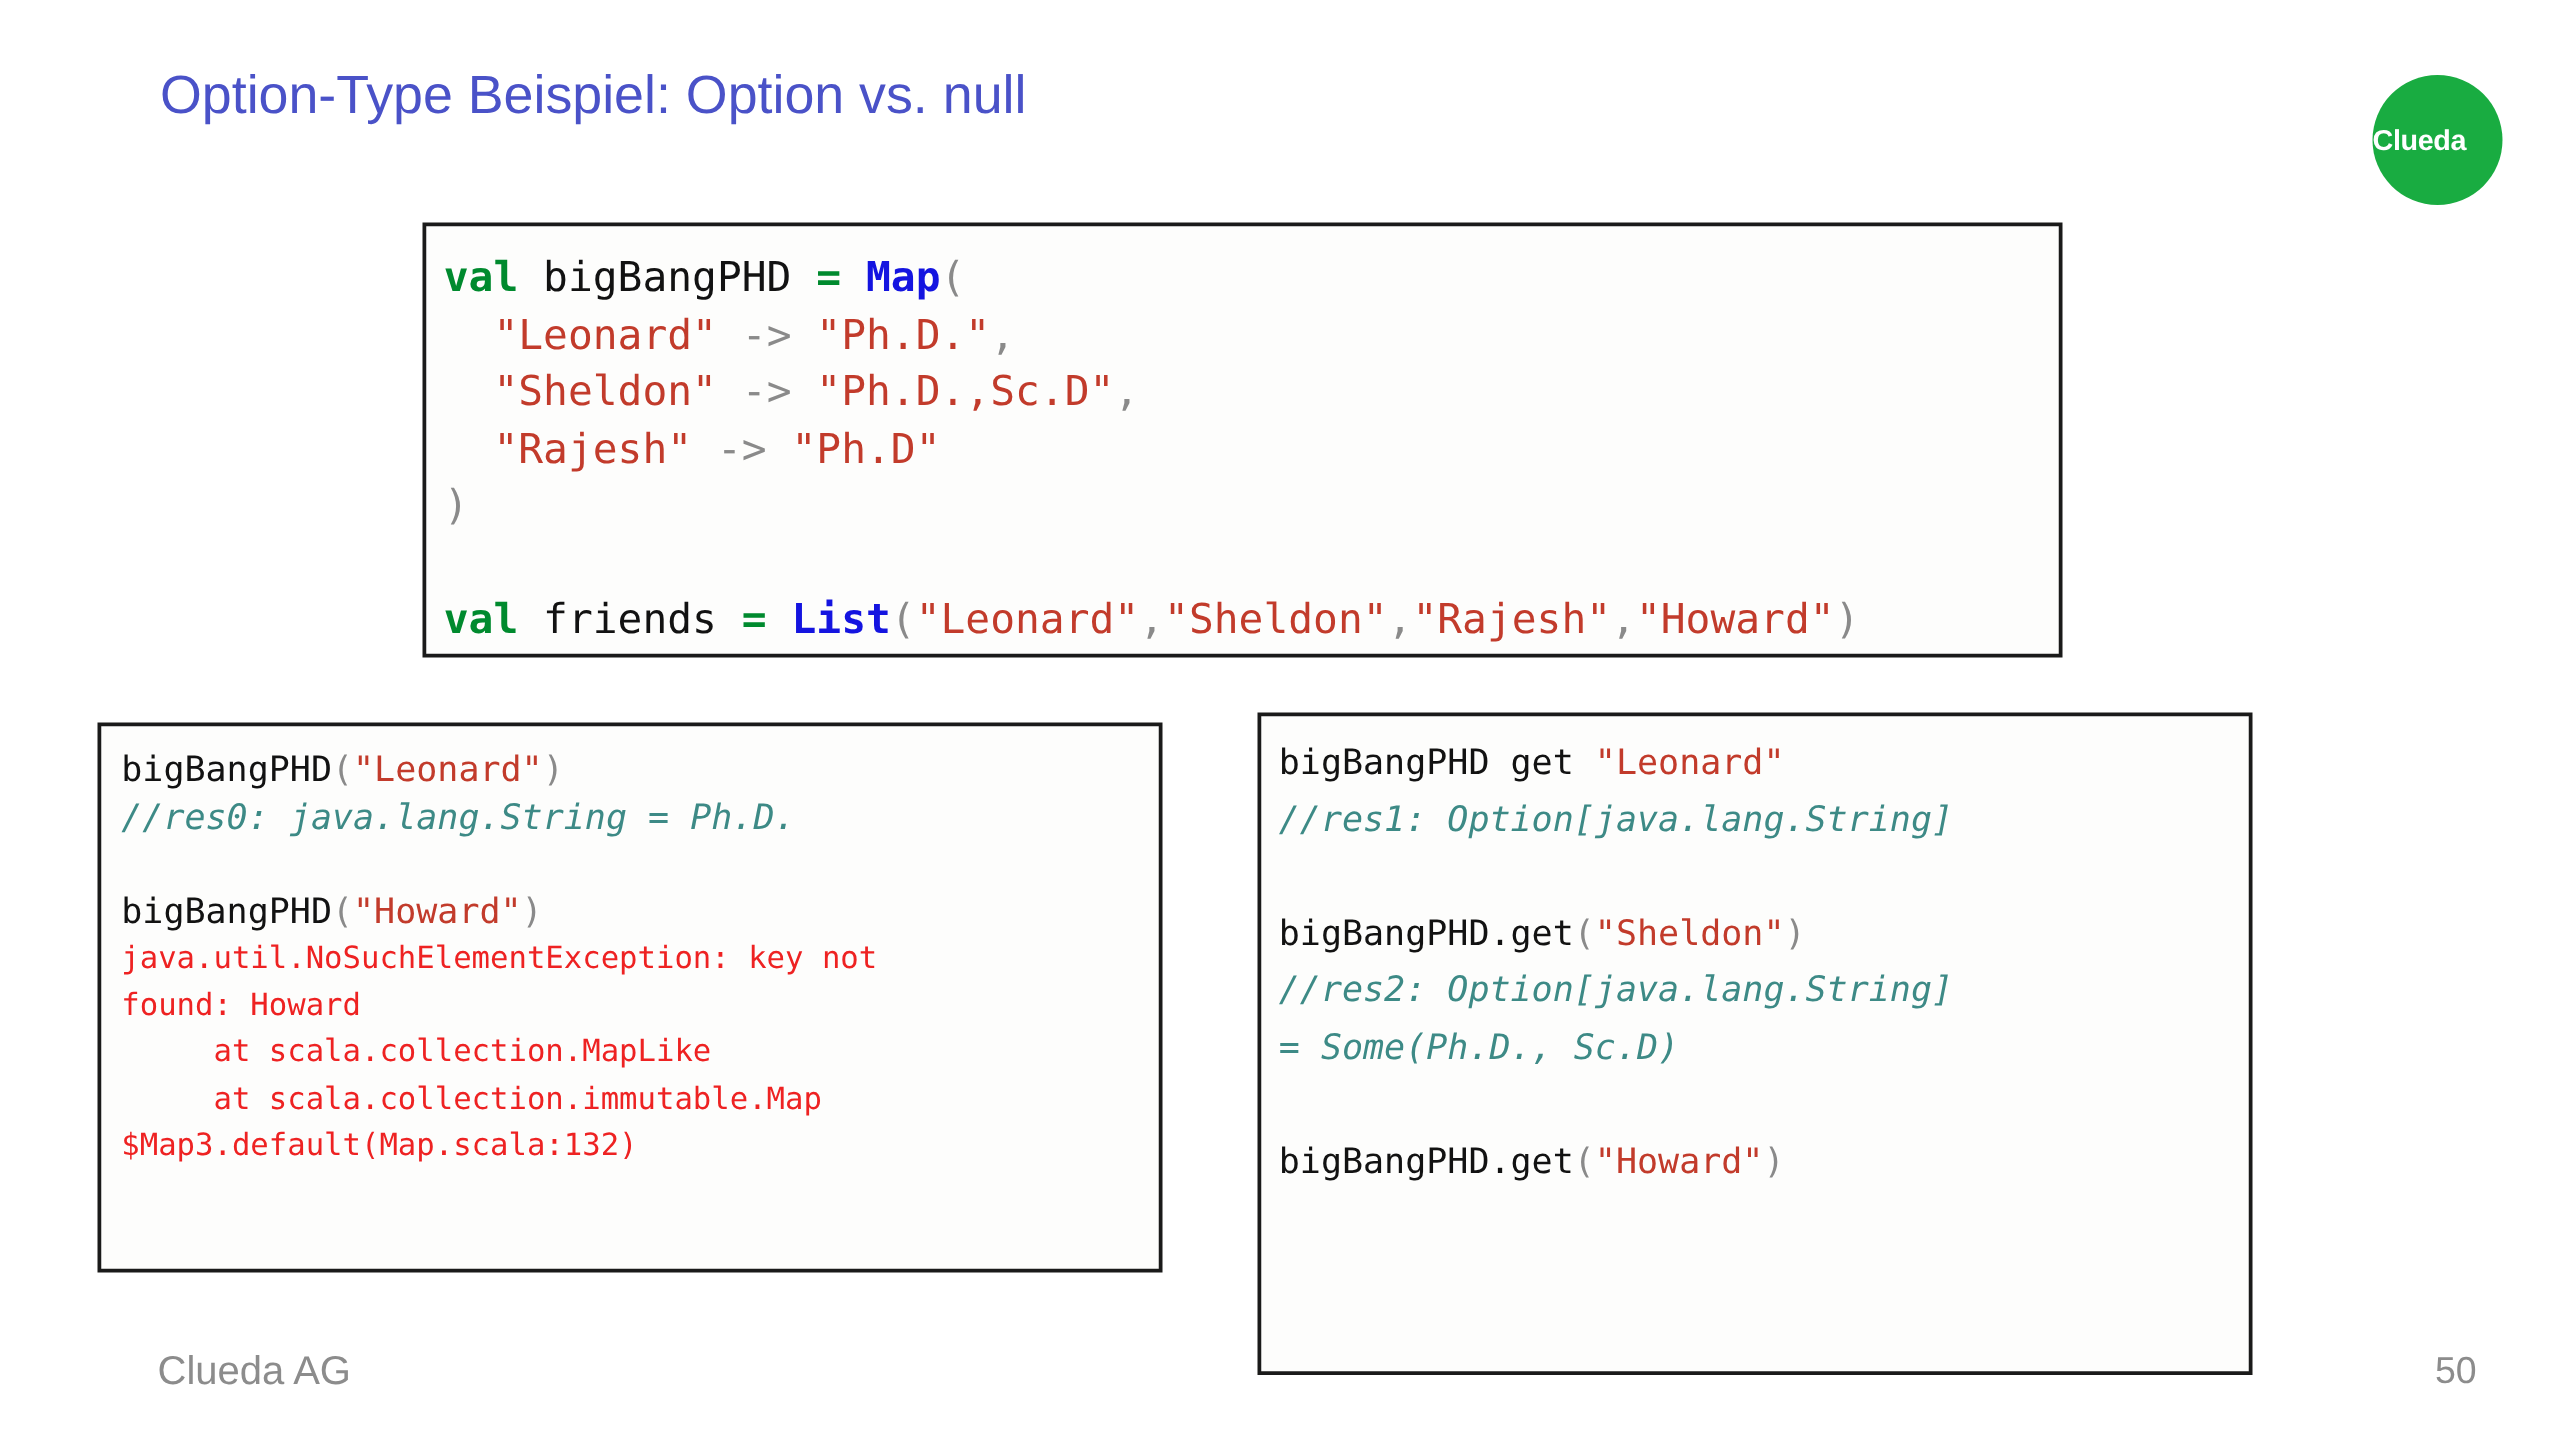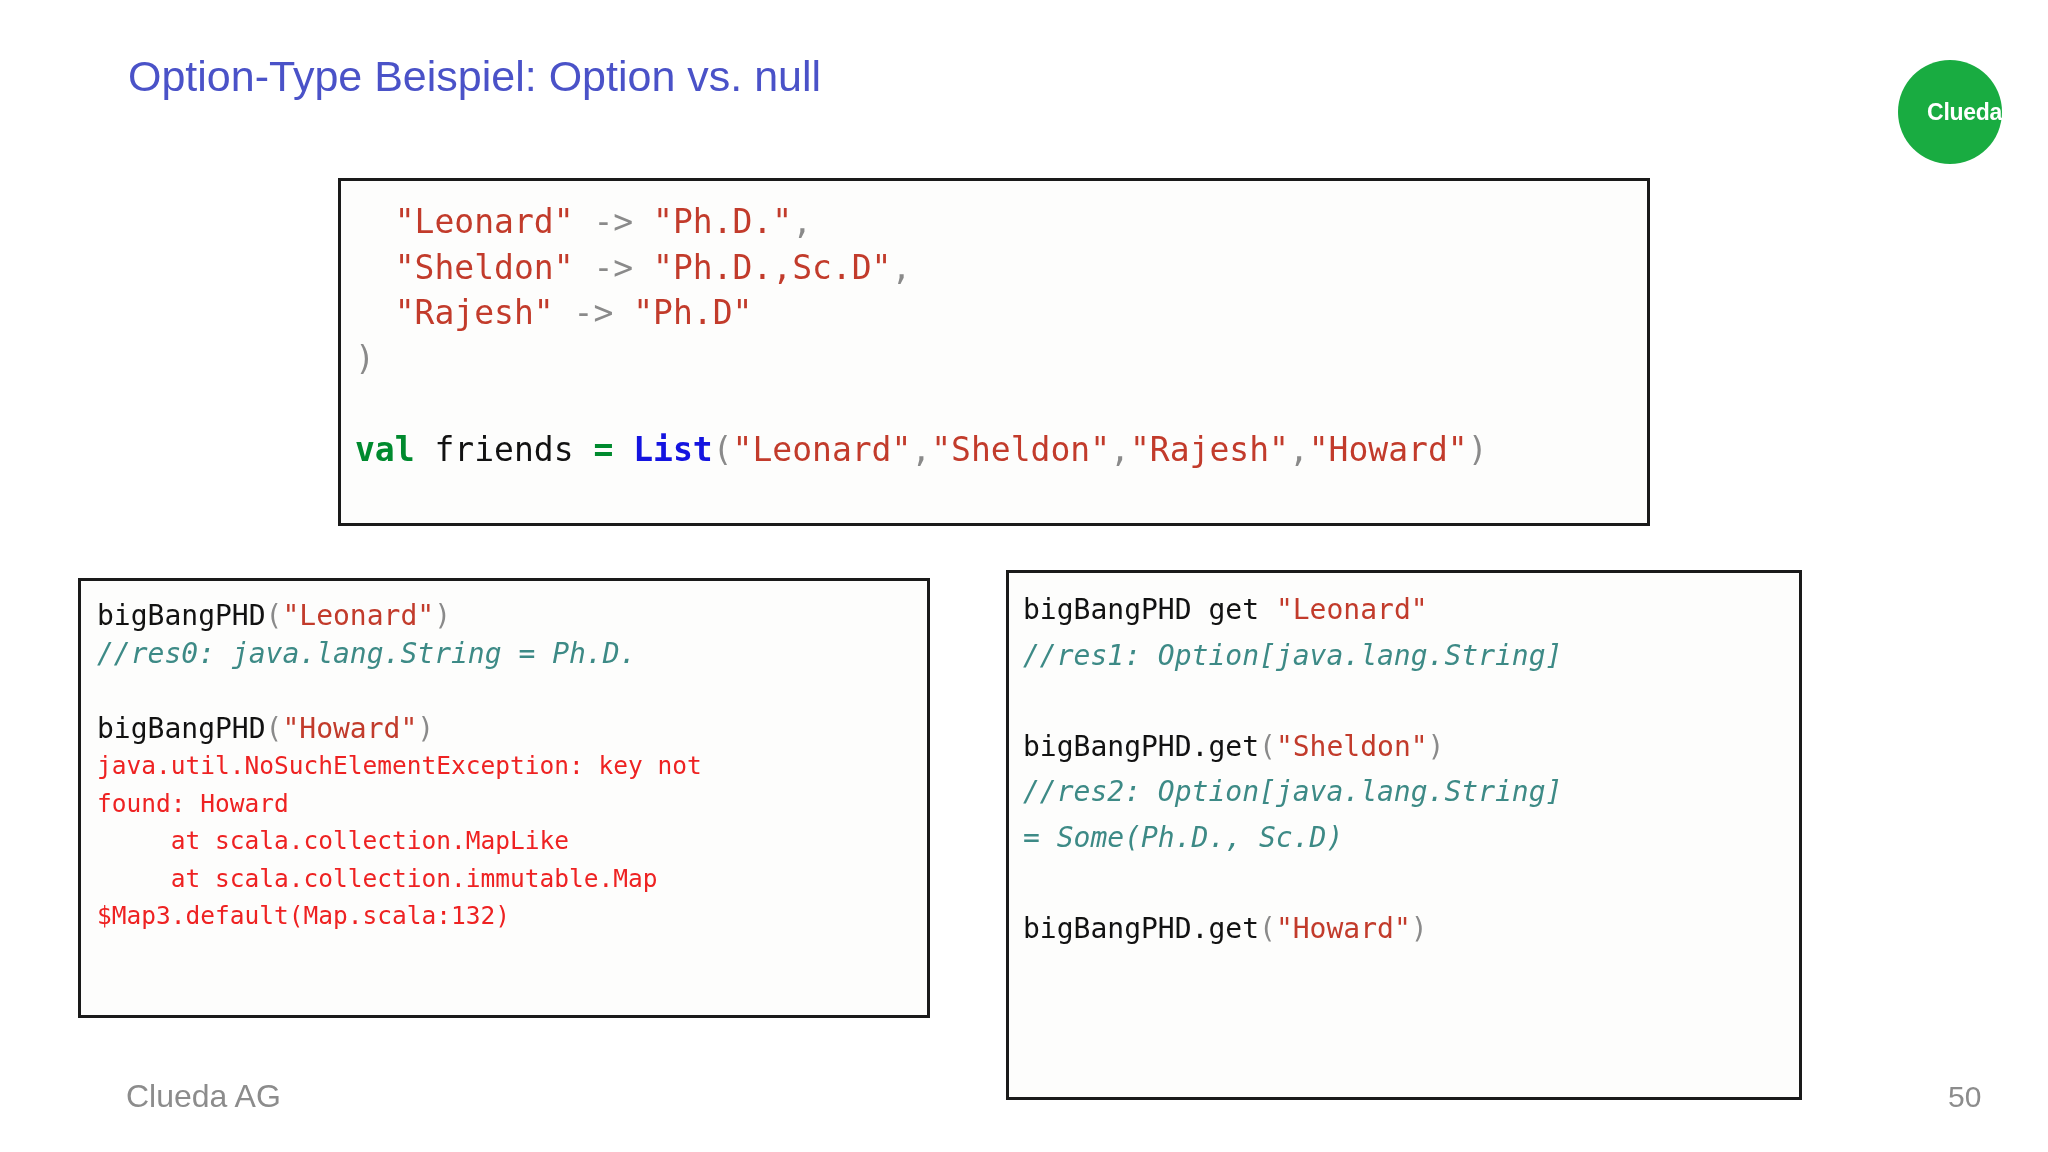--- a/index.html
+++ b/index.html
@@ -33,21 +33,21 @@
   .logo {
     position: absolute;
     left: 1898px;
     top: 60px;
     width: 104px;
     height: 104px;
     border-radius: 50%;
     background: #19ac41;
     display: flex;
     align-items: center;
-    justify-content: flex-end;
+    justify-content: flex-start;
   }
   .logo-text {
     color: #ffffff;
     font-family: "Liberation Sans", sans-serif;
     font-size: 23px;
     font-weight: bold;
     letter-spacing: -0.3px;
   }
 
   
@@ -143,20 +143,21 @@
 </head>
 <body>
 
 <div class="slide-title">Option-Type Beispiel: Option vs. null</div>
 
 <div class="logo">
   <span class="logo-text">Clueda</span>
 </div>
 
 <div class="code-box" id="box-main">
+    <div class="code-line"><span class="tok-kw">val</span><span class="tok-plain"> </span><span class="tok-plain">bigBangPHD</span><span class="tok-plain"> </span><span class="tok-eq">=</span><span class="tok-plain"> </span><span class="tok-type">Map</span><span class="tok-punct">(</span></div>
     <div class="code-line"><span class="tok-plain">  </span><span class="tok-str">"Leonard"</span><span class="tok-plain"> </span><span class="tok-op">-&gt;</span><span class="tok-plain"> </span><span class="tok-str">"Ph.D."</span><span class="tok-punct">,</span></div>
     <div class="code-line"><span class="tok-plain">  </span><span class="tok-str">"Sheldon"</span><span class="tok-plain"> </span><span class="tok-op">-&gt;</span><span class="tok-plain"> </span><span class="tok-str">"Ph.D.,Sc.D"</span><span class="tok-punct">,</span></div>
     <div class="code-line"><span class="tok-plain">  </span><span class="tok-str">"Rajesh"</span><span class="tok-plain"> </span><span class="tok-op">-&gt;</span><span class="tok-plain"> </span><span class="tok-str">"Ph.D"</span></div>
     <div class="code-line"><span class="tok-punct">)</span></div>
     <div class="code-line spacer-line"><span class="tok-plain"> </span></div>
     <div class="code-line"><span class="tok-kw">val</span><span class="tok-plain"> </span><span class="tok-plain">friends</span><span class="tok-plain"> </span><span class="tok-eq">=</span><span class="tok-plain"> </span><span class="tok-type">List</span><span class="tok-punct">(</span><span class="tok-str">"Leonard"</span><span class="tok-punct">,</span><span class="tok-str">"Sheldon"</span><span class="tok-punct">,</span><span class="tok-str">"Rajesh"</span><span class="tok-punct">,</span><span class="tok-str">"Howard"</span><span class="tok-punct">)</span></div>
   </div>
 
 <div class="code-box" id="box-left">
     <div class="code-line"><span class="tok-plain">bigBangPHD</span><span class="tok-punct">(</span><span class="tok-str">"Leonard"</span><span class="tok-punct">)</span></div>

